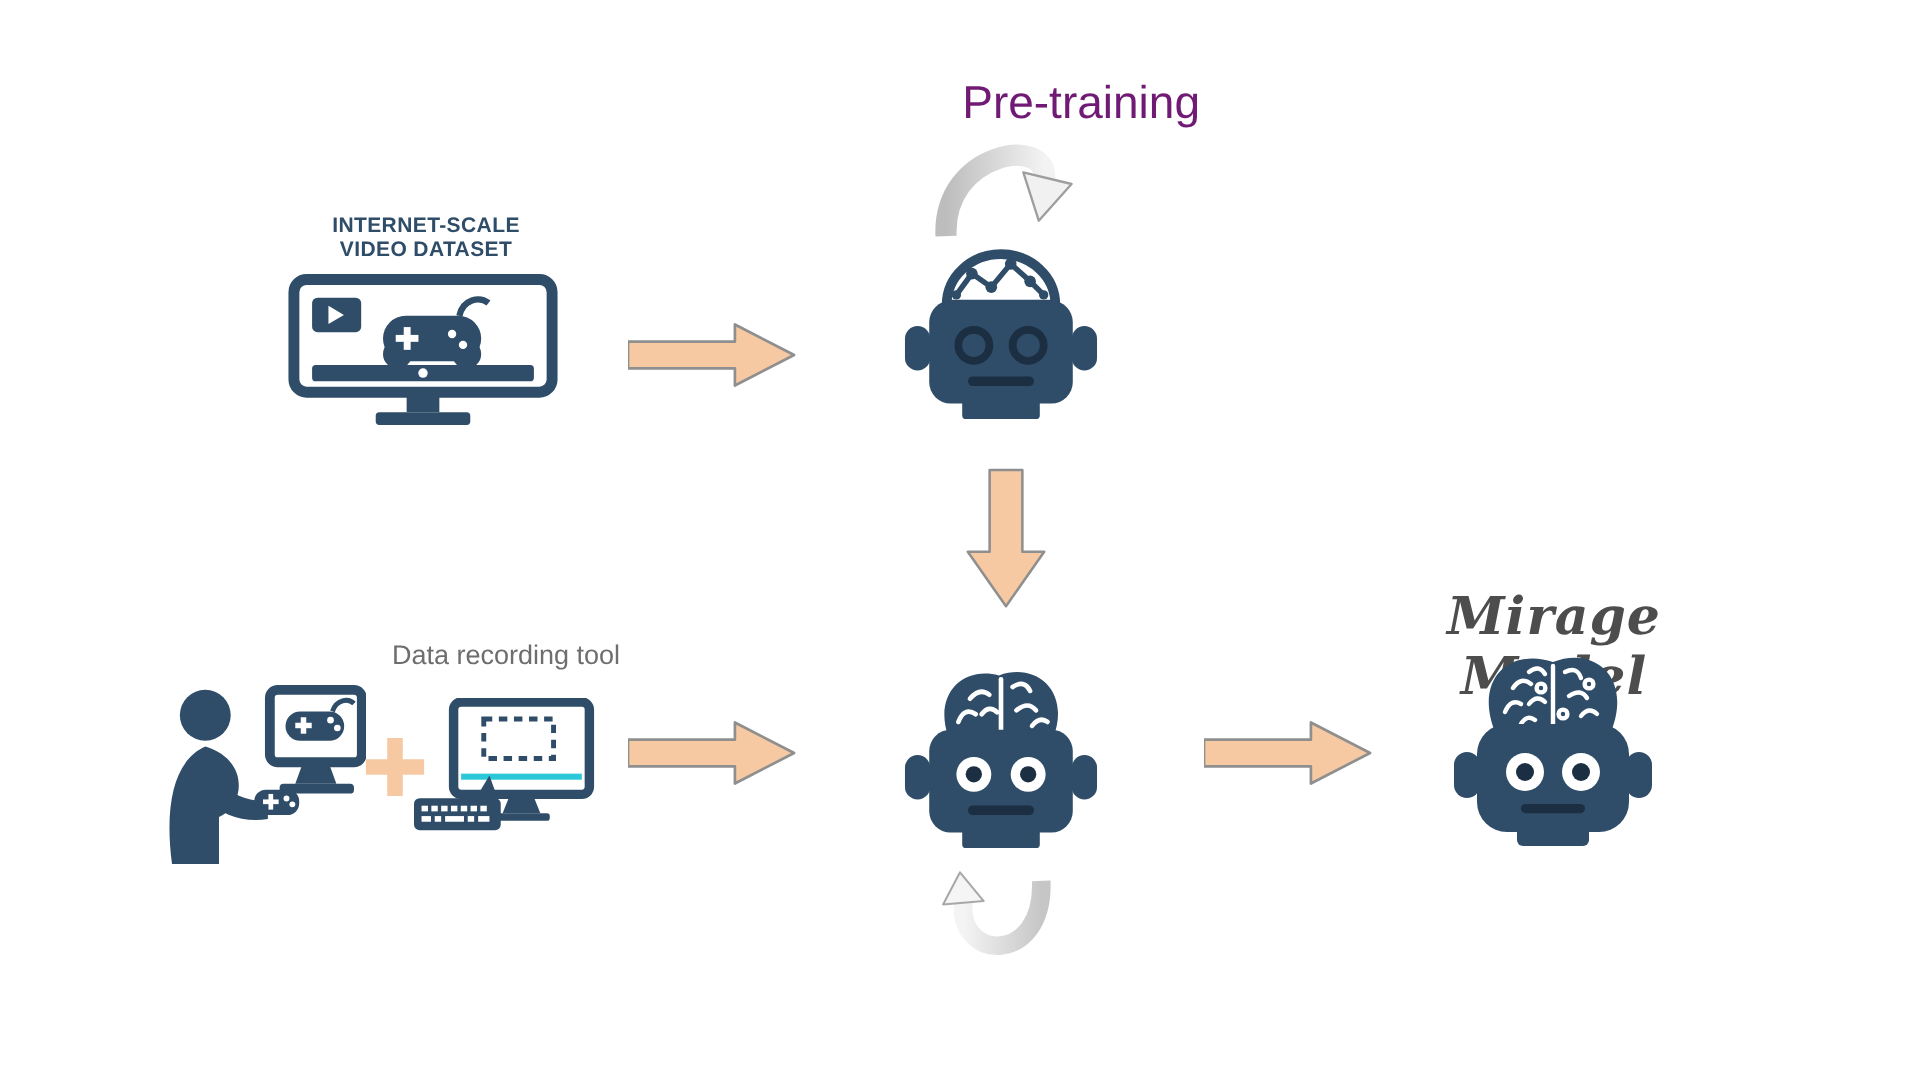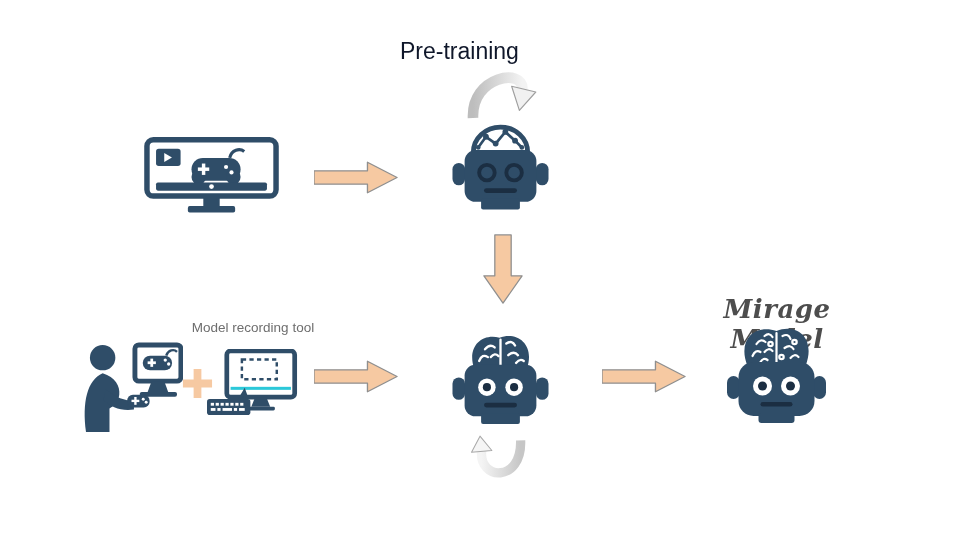--- a/index.html
+++ b/index.html
@@ -2,41 +2,45 @@
 <html><head>
 <meta charset="utf-8">
 <style>
   html,body{margin:0;padding:0;background:#e8e8e8;}
   #canvas{
     position:relative;width:960px;height:540px;background:#ffffff;
     font-family:"Liberation Sans", sans-serif;overflow:hidden;margin:0 auto;
   }
   .abs{position:absolute;}
   .stage-label{
-    font-size:23px;color:#0f172a;text-align:left;width:200px;
+    font-size:23px;color:#701a75;text-align:right;width:200px;
     font-family:"Liberation Sans", sans-serif;
   }
   .dataset-label{
     width:170px;text-align:center;font-size:10.5px;font-weight:bold;
     color:#2f4d68;line-height:11.5px;letter-spacing:.2px;
   }
   .recording-label{
     width:170px;text-align:center;font-size:13.5px;color:#6e6e6e;
   }
   .mirage-label{
     width:200px;text-align:center;font-size:26px;font-weight:bold;font-style:italic;
     color:#4d4d4d;font-family:"DejaVu Serif", serif;letter-spacing:.5px;
   }
   svg{display:block;}
 </style>
 </head>
 <body>
 
 <div id="canvas">
 
+  <div class="abs dataset-label" style="left:128px;top:108px;">
+    <div>INTERNET-SCALE</div>
+    <div>VIDEO DATASET</div>
+  </div>
 
   <svg class="abs" style="left:143px;top:137px;" width="137" height="80" viewBox="0 0 150 88">
     <rect x="4" y="3" width="142" height="62" rx="7" fill="#fff" stroke="#2f4d68" stroke-width="6"></rect>
     <rect x="14" y="13" width="27" height="19" rx="3" fill="#2f4d68"></rect>
     <polygon points="23,17.5 23,27.5 31.5,22.5" fill="#fff"></polygon>
     <path d="M95,23 C97,14 106,12 111,16" stroke="#2f4d68" stroke-width="3.5" fill="none"></path>
     <rect x="53" y="23" width="54" height="25" rx="12.5" fill="#2f4d68"></rect>
     <circle cx="61" cy="44" r="8" fill="#2f4d68"></circle>
     <circle cx="99" cy="44" r="8" fill="#2f4d68"></circle>
     <rect x="60" y="33.5" width="12.5" height="3.8" fill="#fff"></rect>
@@ -81,21 +85,21 @@
     <rect x="30" y="88" width="40" height="11" rx="2" fill="#2f4d68"></rect>
     <circle cx="36" cy="61" r="8" fill="#2f4d68" stroke="#1b2e42" stroke-width="4"></circle>
     <circle cx="64" cy="61" r="8" fill="#2f4d68" stroke="#1b2e42" stroke-width="4"></circle>
     <rect x="33" y="77" width="34" height="5" rx="2.5" fill="#1b2e42"></rect>
   </svg>
 
   <svg class="abs" style="left:483px;top:233px;" width="40" height="73" viewBox="0 0 44 76">
     <polygon points="13,0 31,0 31,45 43,45 22,75 1,45 13,45" fill="#f6c9a2" stroke="#8f8f8f" stroke-width="1.4" stroke-linejoin="round"></polygon>
   </svg>
 
-  <div class="abs recording-label" style="left:168px;top:320px;">Model recording tool</div>
+  <div class="abs recording-label" style="left:168px;top:320px;">Data recording tool</div>
 
   <svg class="abs" style="left:80px;top:342px;" width="103" height="90" viewBox="0 0 105 92">
     <rect x="56" y="3" width="47" height="37" rx="4" fill="#fff" stroke="#2f4d68" stroke-width="5"></rect>
     <path d="M88,14 C90,8 96,7 99,10" stroke="#2f4d68" stroke-width="2.5" fill="none"></path>
     <rect x="64" y="14" width="30" height="15" rx="7.5" fill="#2f4d68"></rect>
     <rect x="69" y="19.8" width="8.4" height="2.8" fill="#fff"></rect>
     <rect x="71.8" y="17" width="2.8" height="8.4" fill="#fff"></rect>
     <circle cx="87" cy="18.5" r="1.7" fill="#fff"></circle>
     <circle cx="90.5" cy="22.5" r="1.7" fill="#fff"></circle>
     <polygon points="73,40 86,40 90,51 69,51" fill="#2f4d68"></polygon>

